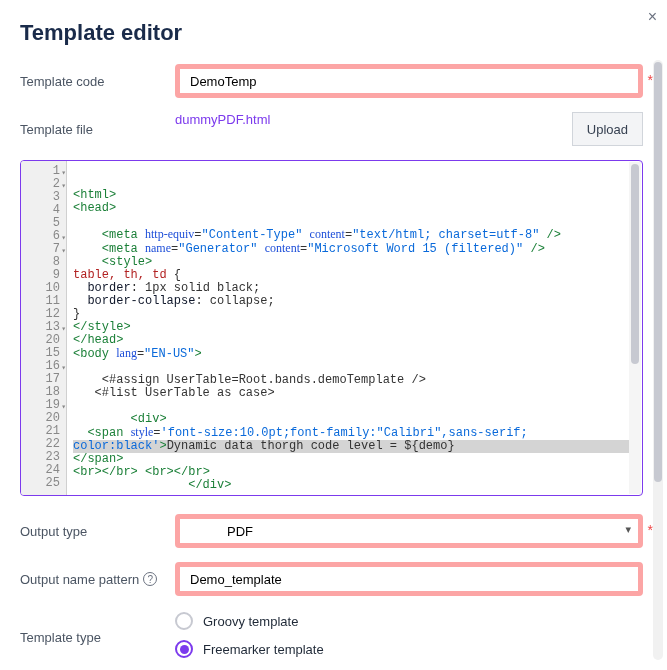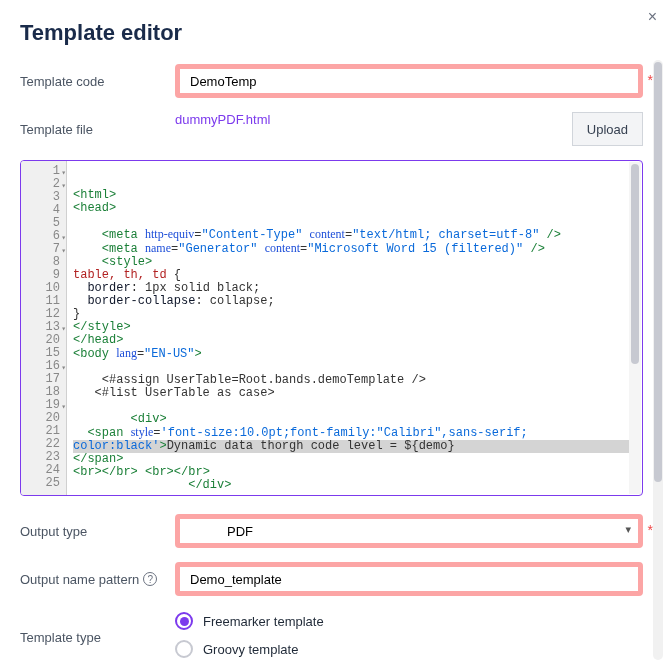--- a/index.html
+++ b/index.html
@@ -116,24 +116,24 @@
     </span>
     <div class="field">
       <input class="input" value="Demo_template" style="">
     </div>
   </div>
 
   <div class="row row-top">
     <span class="label">Template type</span>
     <div class="field radio-group">
       <div class="radio-item">
+        <span class="radio"></span>
+        <span>Groovy template</span>
+      </div>
+      <div class="radio-item">
         <span class="radio checked"></span>
         <span>Freemarker template</span>
-      </div>
-      <div class="radio-item">
-        <span class="radio"></span>
-        <span>Groovy template</span>
       </div>
     </div>
   </div>
 
   <div class="scrollbar"></div>
 </div>
 
 </body></html>

